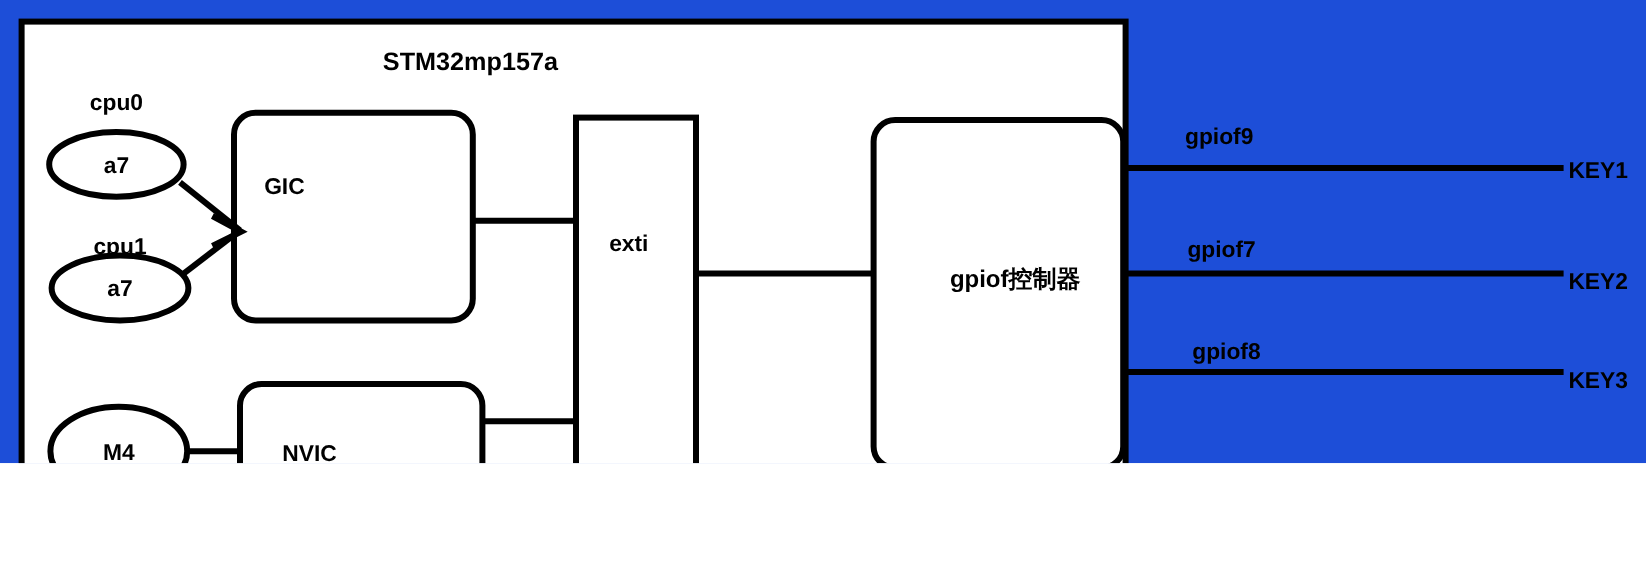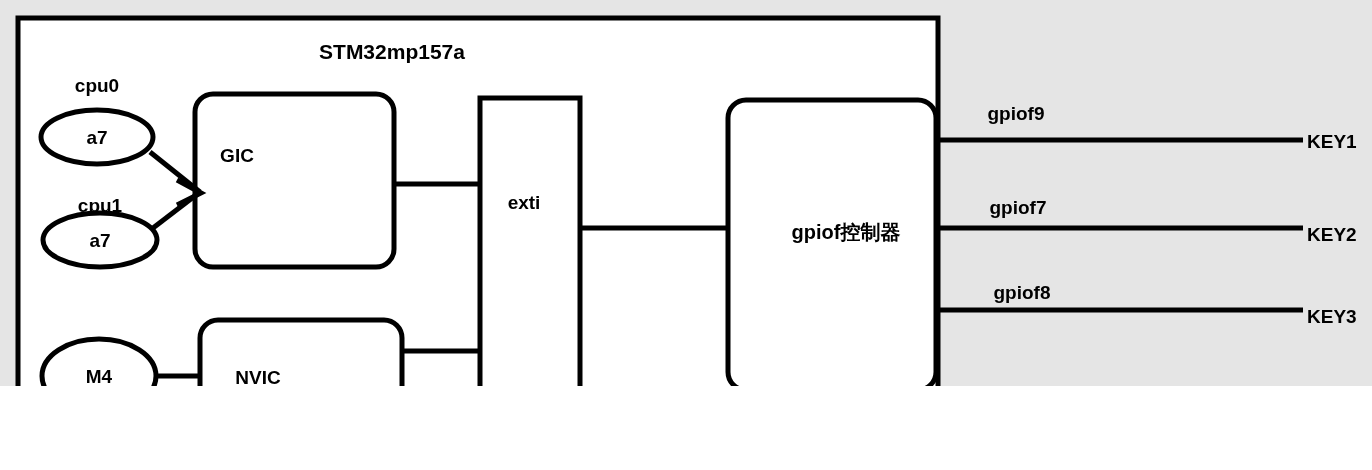--- a/index.html
+++ b/index.html
@@ -8,21 +8,21 @@
     padding: 0;
     background: #ffffff;
   }
   body {
     font-family: "Liberation Sans", "DejaVu Sans", sans-serif;
   }
   #canvas {
     position: relative;
     width: 1372px;
     height: 386px;
-    background: #e5e5e5;
+    background: #1d4ed8;
     overflow: hidden;
   }
   #diagram {
     position: absolute;
     left: 0;
     top: 0;
     width: 1372px;
     height: 470px;
   }
   .node-label,

